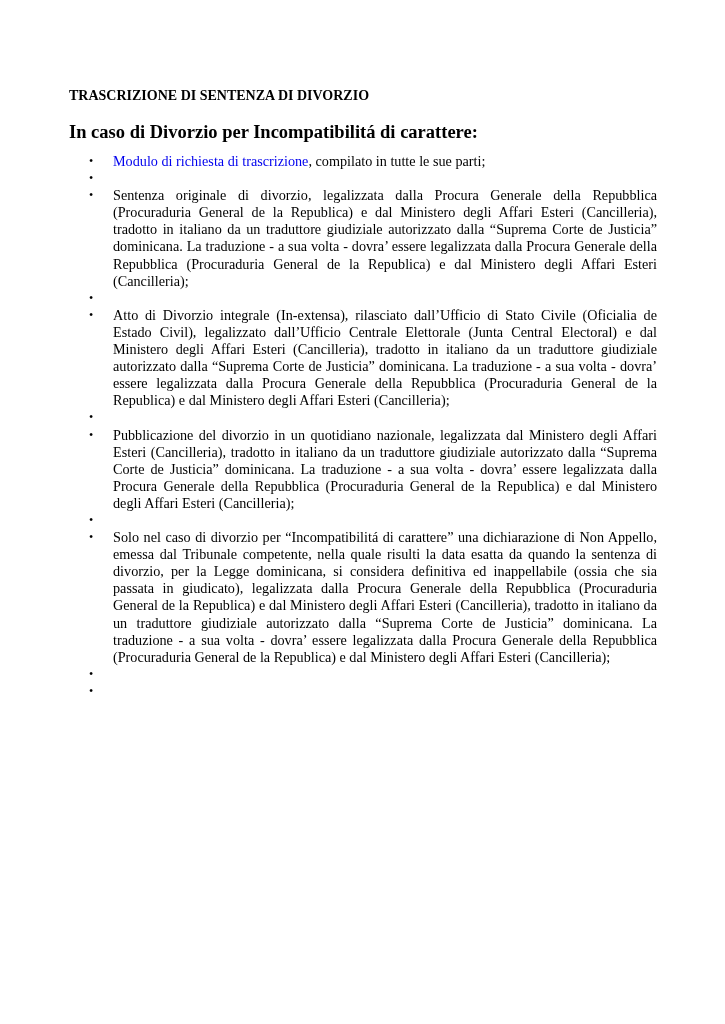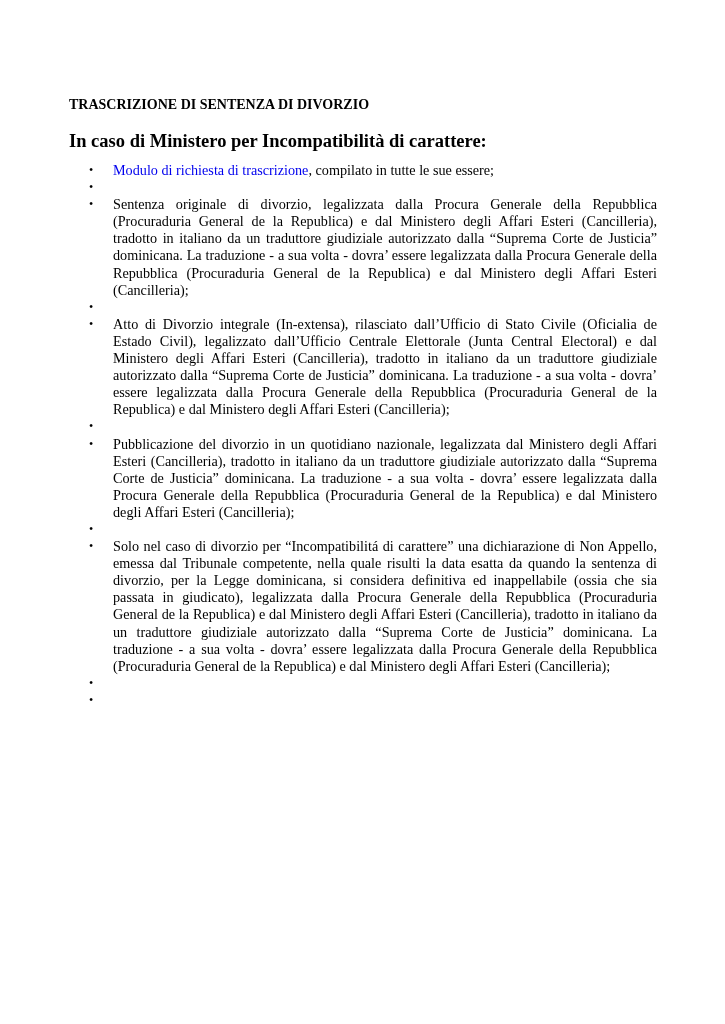--- a/index.html
+++ b/index.html
@@ -11,21 +11,21 @@
       width: 725px;
       height: 1024px;
       position: relative;
       overflow: hidden;
       font-family: "Liberation Serif", "DejaVu Serif", serif;
       color: #000000;
     }
     .page {
       position: absolute;
       left: 69px;
-      top: 96px;
+      top: 87px;
       width: 588px;
     }
     .doc-title {
       font-size: 14px;
       font-weight: bold;
       line-height: 17px;
       margin: 0 0 17px 0;
       letter-spacing: 0px;
     }
     .intro {
@@ -63,26 +63,26 @@
     .link {
       color: #0000ee;
       cursor: pointer;
     }
   </style>
 </head>
 <body>
 
 <div class="page">
   <div class="doc-title">TRASCRIZIONE DI SENTENZA DI DIVORZIO</div>
-  <h2 class="section-heading">In caso di Ministero per Incompatibilità di carattere:</h2>
+  <h2 class="section-heading">In caso di Divorzio per Incompatibilitá di carattere:</h2>
 
   <ul class="doc-list">
     <li>
       <span class="bullet">•</span>
-      <a class="link" style="color: rgb(0, 0, 238);">Modulo di richiesta di trascrizione</a><span>, compilato in tutte le sue essere;</span>
+      <a class="link" style="color: rgb(0, 0, 238);">Modulo di richiesta di trascrizione</a><span>, compilato in tutte le sue parti;</span>
     </li>
     <li>
       <span class="bullet">•</span>
       <span></span>
     </li>
     <li>
       <span class="bullet">•</span>
       <span>Sentenza originale di divorzio, legalizzata dalla Procura Generale della Repubblica (Procuraduria General de la Republica) e dal Ministero degli Affari Esteri (Cancilleria), tradotto in italiano da un traduttore giudiziale autorizzato dalla “Suprema Corte de Justicia” dominicana. La traduzione - a sua volta - dovra’ essere legalizzata dalla Procura Generale della Repubblica (Procuraduria General de la Republica) e dal Ministero degli Affari Esteri (Cancilleria);</span>
     </li>
     <li>

